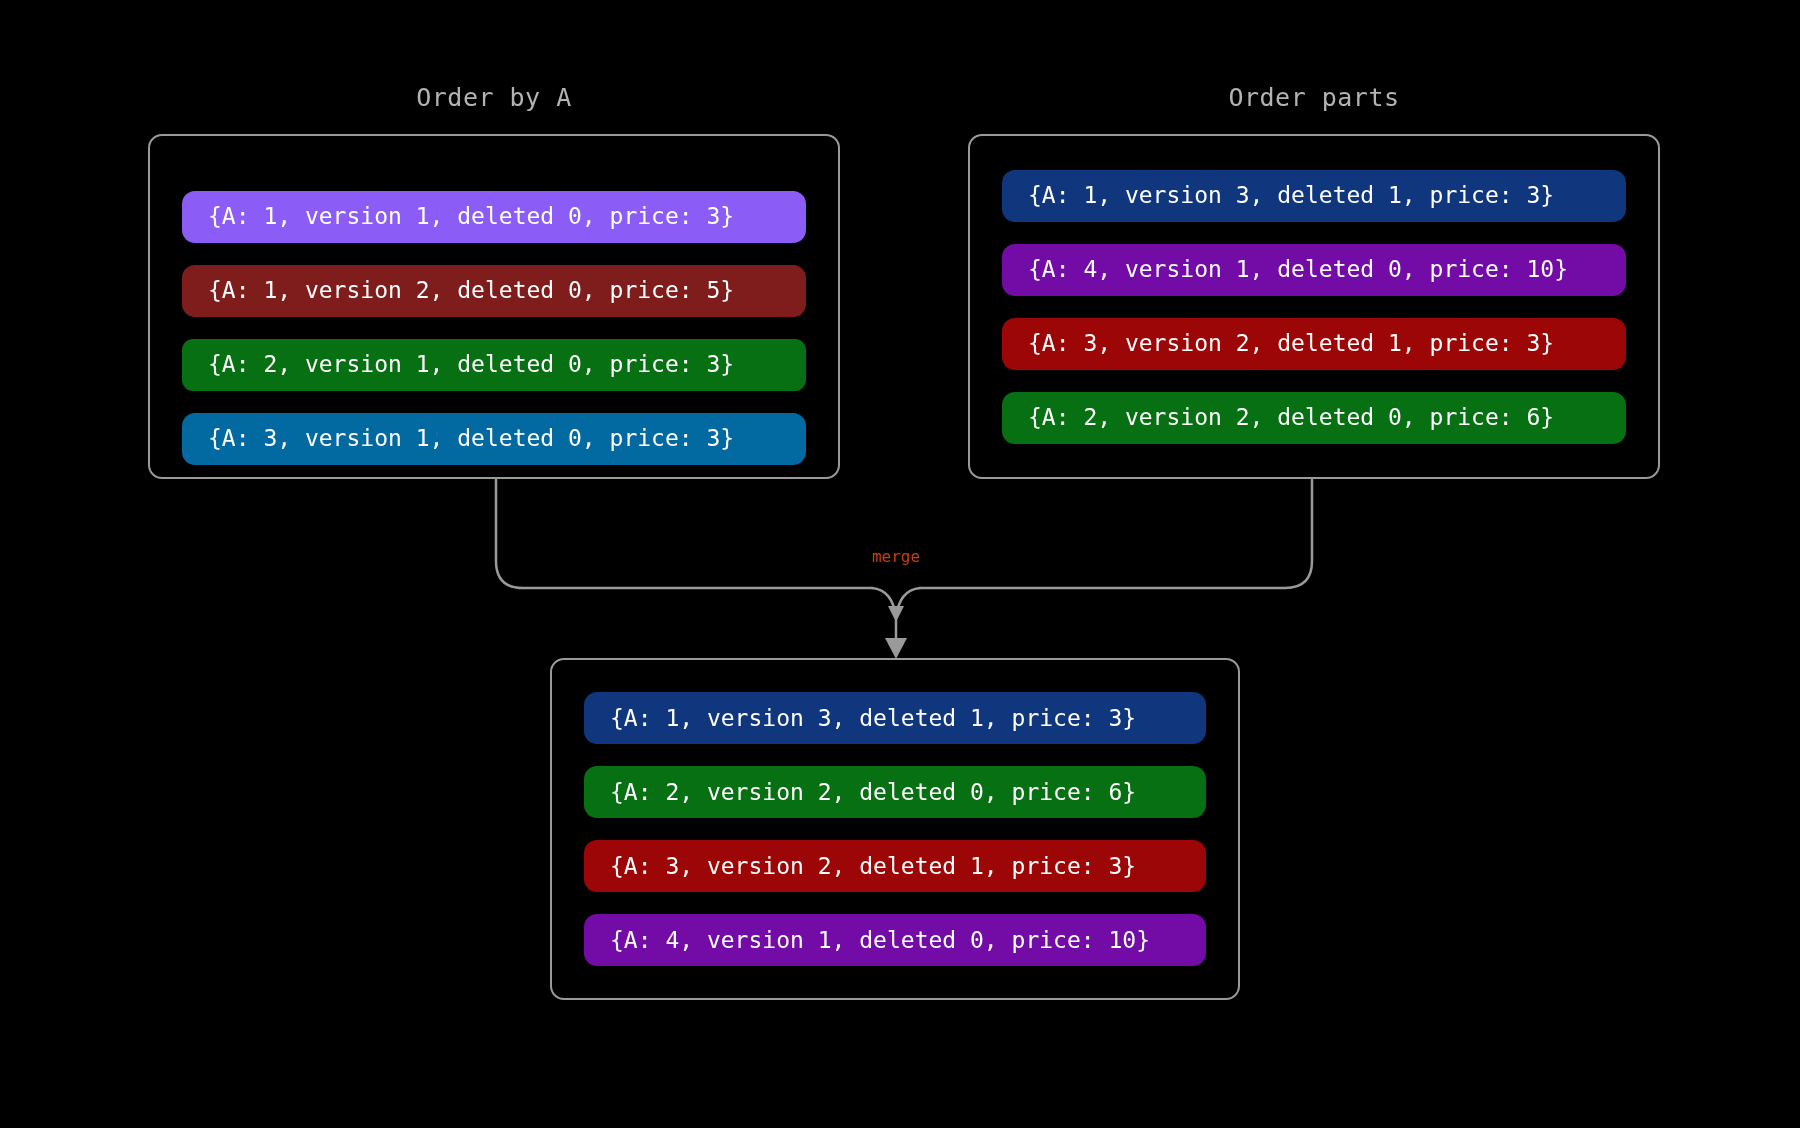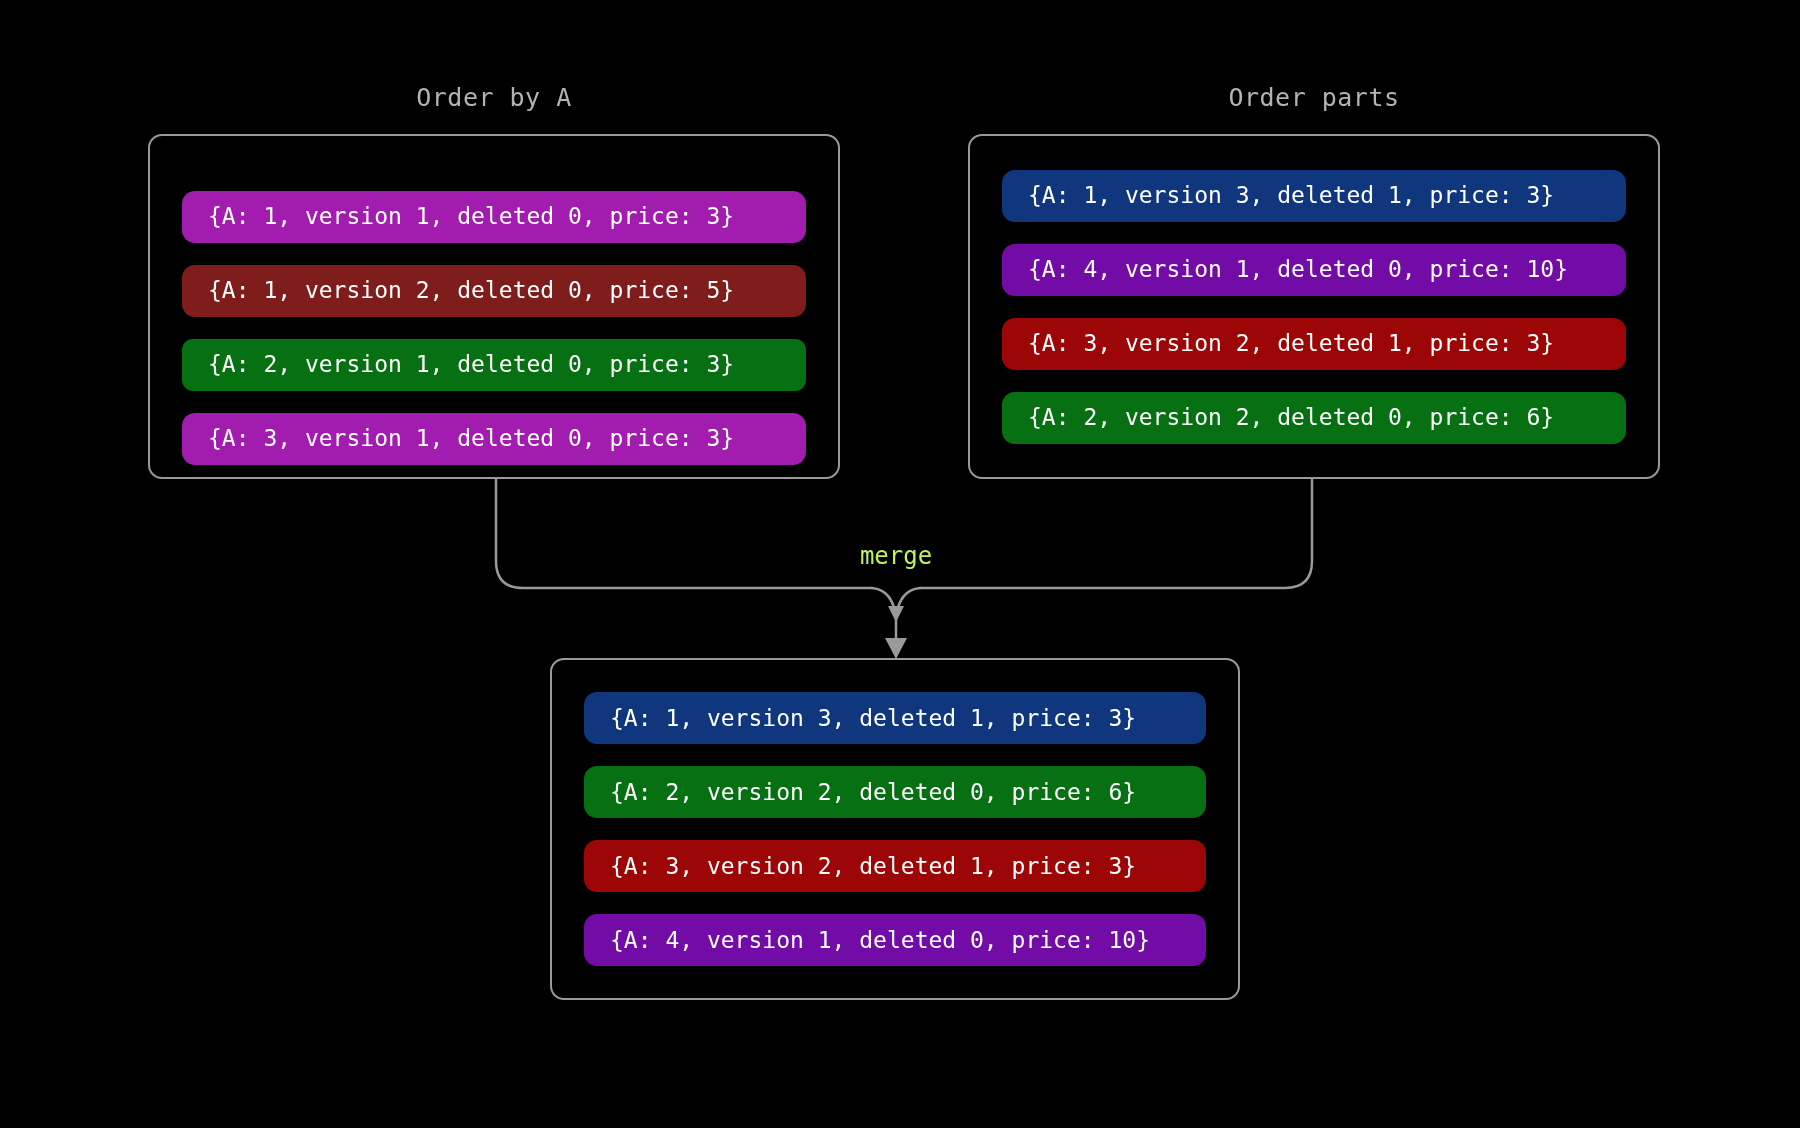--- a/index.html
+++ b/index.html
@@ -116,22 +116,22 @@
   #panel-merged .pill {
     height: 52px;
     padding: 0 0 0 26px;
     margin-bottom: 22px;
   }
   #panel-merged .pill:last-child { margin-bottom: 0; }
 
   
   #merge-label {
     position: absolute;
-    color: #bef264;
-    font-size: 24px;
+    color: #c2410c;
+    font-size: 16px;
     white-space: nowrap;
     transform: translate(-50%, -50%);
     font-family: "DejaVu Sans Mono", "Liberation Mono", monospace;
   }
 </style>
 </head>
 <body>
 
 <div id="canvas">
 
@@ -148,24 +148,24 @@
 
     <line x1="896" y1="616" x2="896" y2="644" stroke="#9a9a9a" stroke-width="2.5"></line>
 
     <polygon points="885,638 907,638 896,659" fill="#9a9a9a"></polygon>
   </svg>
 
   <div class="panel-title" style="left:494px; top:83px;">Order by A</div>
 
   <div class="panel" id="panel-order-by-a">
     <div class="rows">
-      <div class="pill" style="background-color: #a21caf; margin-top: 42px;">{A: 1, version 1, deleted 0, price: 3}</div>
+      <div class="pill" style="background-color: #8b5cf6; margin-top: 42px;">{A: 1, version 1, deleted 0, price: 3}</div>
       <div class="pill" style="background-color: #7f1d1d;">{A: 1, version 2, deleted 0, price: 5}</div>
       <div class="pill" style="background-color: rgb(7, 112, 18); border-radius: 11px;">{A: 2, version 1, deleted 0, price: 3}</div>
-      <div class="pill" style="background-color: #a21caf;">{A: 3, version 1, deleted 0, price: 3}</div>
+      <div class="pill" style="background-color: #0369a1;">{A: 3, version 1, deleted 0, price: 3}</div>
     </div>
   </div>
 
   <div class="panel-title" style="left:1314px; top:83px;">Order parts</div>
 
   <div class="panel" id="panel-data-parts">
     <div class="rows">
       <div class="pill" style="background-color: rgb(16, 55, 125);">{A: 1, version 3, deleted 1, price: 3}</div>
       <div class="pill" style="background-color: rgb(115, 11, 166);">{A: 4, version 1, deleted 0, price: 10}</div>
       <div class="pill" style="background-color: rgb(157, 6, 6);">{A: 3, version 2, deleted 1, price: 3}</div>

